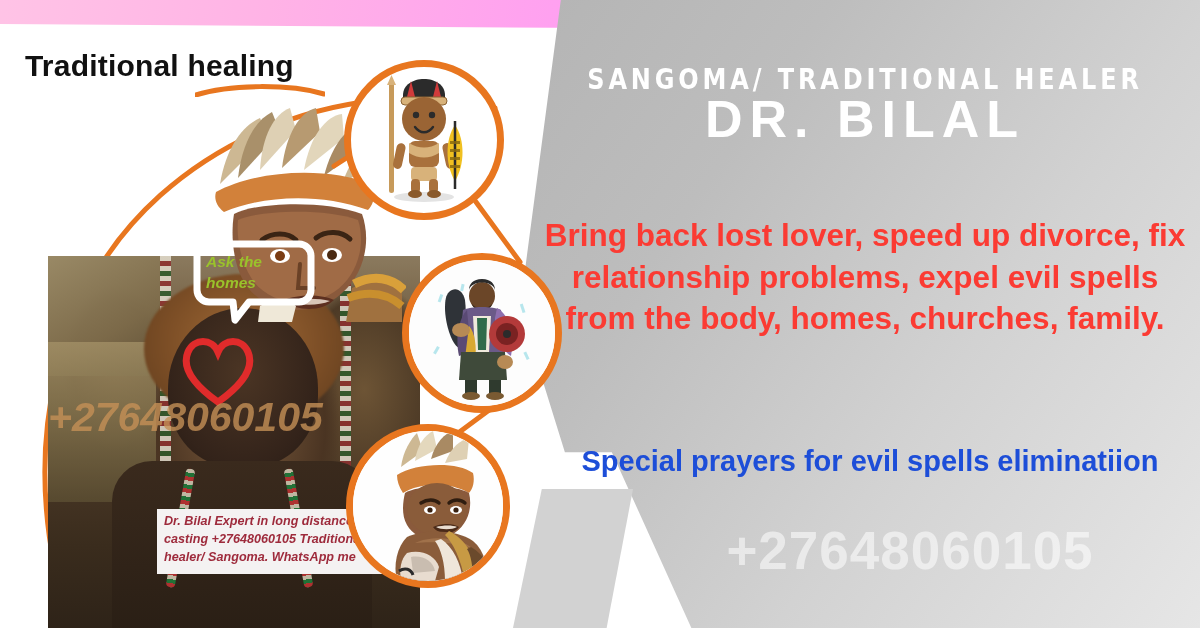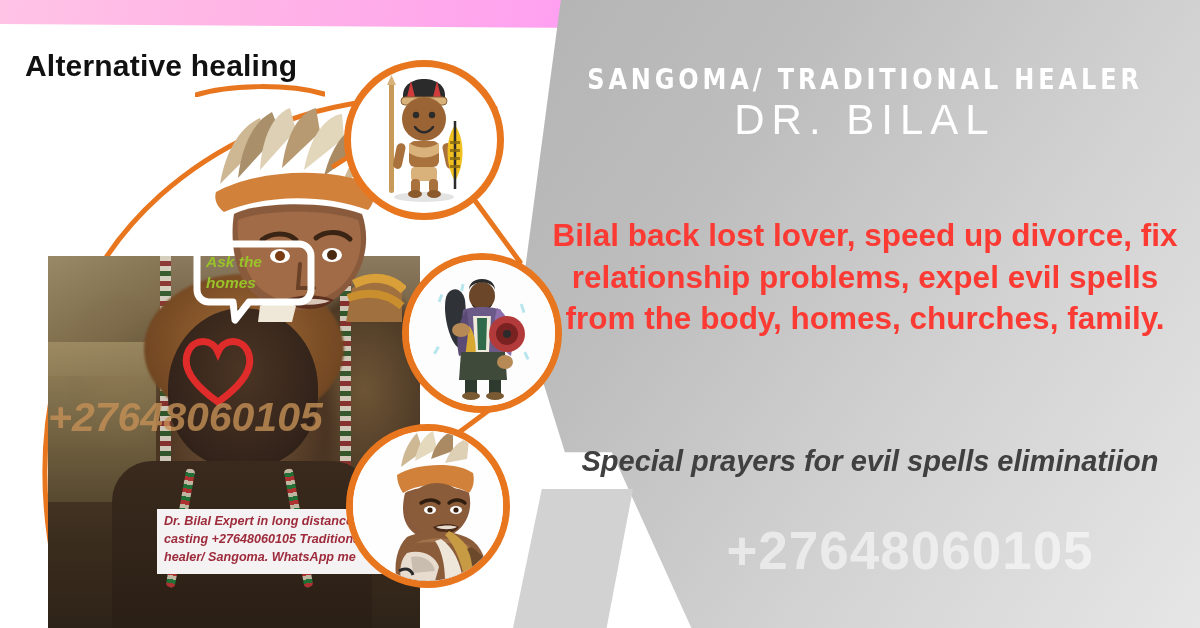--- a/index.html
+++ b/index.html
@@ -40,31 +40,31 @@
   
   .rt { position:absolute; z-index:6; text-align:center; }
 
   .kicker {
     left:540px; top:62px; width:650px;
     font-family:"DejaVu Sans Condensed","Liberation Sans", sans-serif;
     font-weight:700; font-size:29px; letter-spacing:4.2px;
     color:#ffffff; white-space:nowrap; transform:scaleX(.92); transform-origin:center;
   }
   .headline {
-    left:540px; top:98px; width:650px;
-    font-weight:400; font-size:42px; letter-spacing:7px; color:#ffffff;
+    left:540px; top:92px; width:650px;
+    font-weight:700; font-size:52px; letter-spacing:7px; color:#ffffff;
     line-height:1.05;
   }
   .redblock {
     left:535px; top:215px; width:660px;
     font-weight:700; font-size:31.5px; line-height:1.32; color:#fb3b33;
   }
   .blackblock {
     left:560px; top:442px; width:620px;
-    font-weight:700; font-size:29px; line-height:1.32; color:#404040;font-style:italic;
+    font-weight:700; font-size:29px; line-height:1.32; color:#1d4ed8;
   }
   .watermark-right {
     left:620px; top:520px; width:580px;
     font-weight:700; font-size:53px; letter-spacing:1px;
     color:rgba(255,255,255,.55);
   }
 
   
   .alt-title {
     position:absolute; left:25px; top:49px; z-index:9;
@@ -173,21 +173,21 @@
 
 <div id="poster">
 
   <div class="grey-strip-top"></div>
   <div class="band-pink"></div>
   <div class="band-orange"></div>
 
   <div class="grey-panel"></div>
   <div class="grey-foot"></div>
 
-  <div class="alt-title">Alternative healing</div>
+  <div class="alt-title">Traditional healing</div>
   <svg class="alt-swoosh" viewBox="0 0 130 13">
     <path d="M1 11 C35 0 95 0 129 10" stroke="#e8761f" stroke-width="5" fill="none" stroke-linecap="round"></path>
   </svg>
 
   <svg class="big-arc" viewBox="0 0 470 560">
     <path d="M455 20 C300 -18 120 60 48 200 C-8 312 -4 430 30 540" stroke="#e8761f" stroke-width="5" fill="none" stroke-linecap="round"></path>
   </svg>
 
   <div class="photo">
     <div class="ph-hut"></div>
@@ -344,17 +344,17 @@
       <path d="M58 126 C70 124 80 130 82 140 L60 142 Z" fill="#c9bdb0"></path>
       <path d="M118 116 C132 124 138 138 138 150 L120 150 C120 136 118 124 114 118 Z" fill="#6b4a2c"></path>
       <g stroke="#2b2b2b" stroke-width="3" fill="none">
         <path d="M46 140 C52 136 58 138 60 144"></path>
       </g>
     </svg>
   </div>
 
   <div class="rt kicker">SANGOMA/ TRADITIONAL HEALER</div>
   <div class="rt headline">DR. BILAL</div>
-  <div class="rt redblock">Bilal back lost lover, speed up divorce, fix relationship problems, expel evil spells from the body, homes, churches, family.</div>
+  <div class="rt redblock">Bring back lost lover, speed up divorce, fix relationship problems, expel evil spells from the body, homes, churches, family.</div>
   <div class="rt blackblock">Special prayers for  evil spells eliminatiion</div>
   <div class="rt watermark-right">+27648060105</div>
 
 </div>
 
 </body></html>

